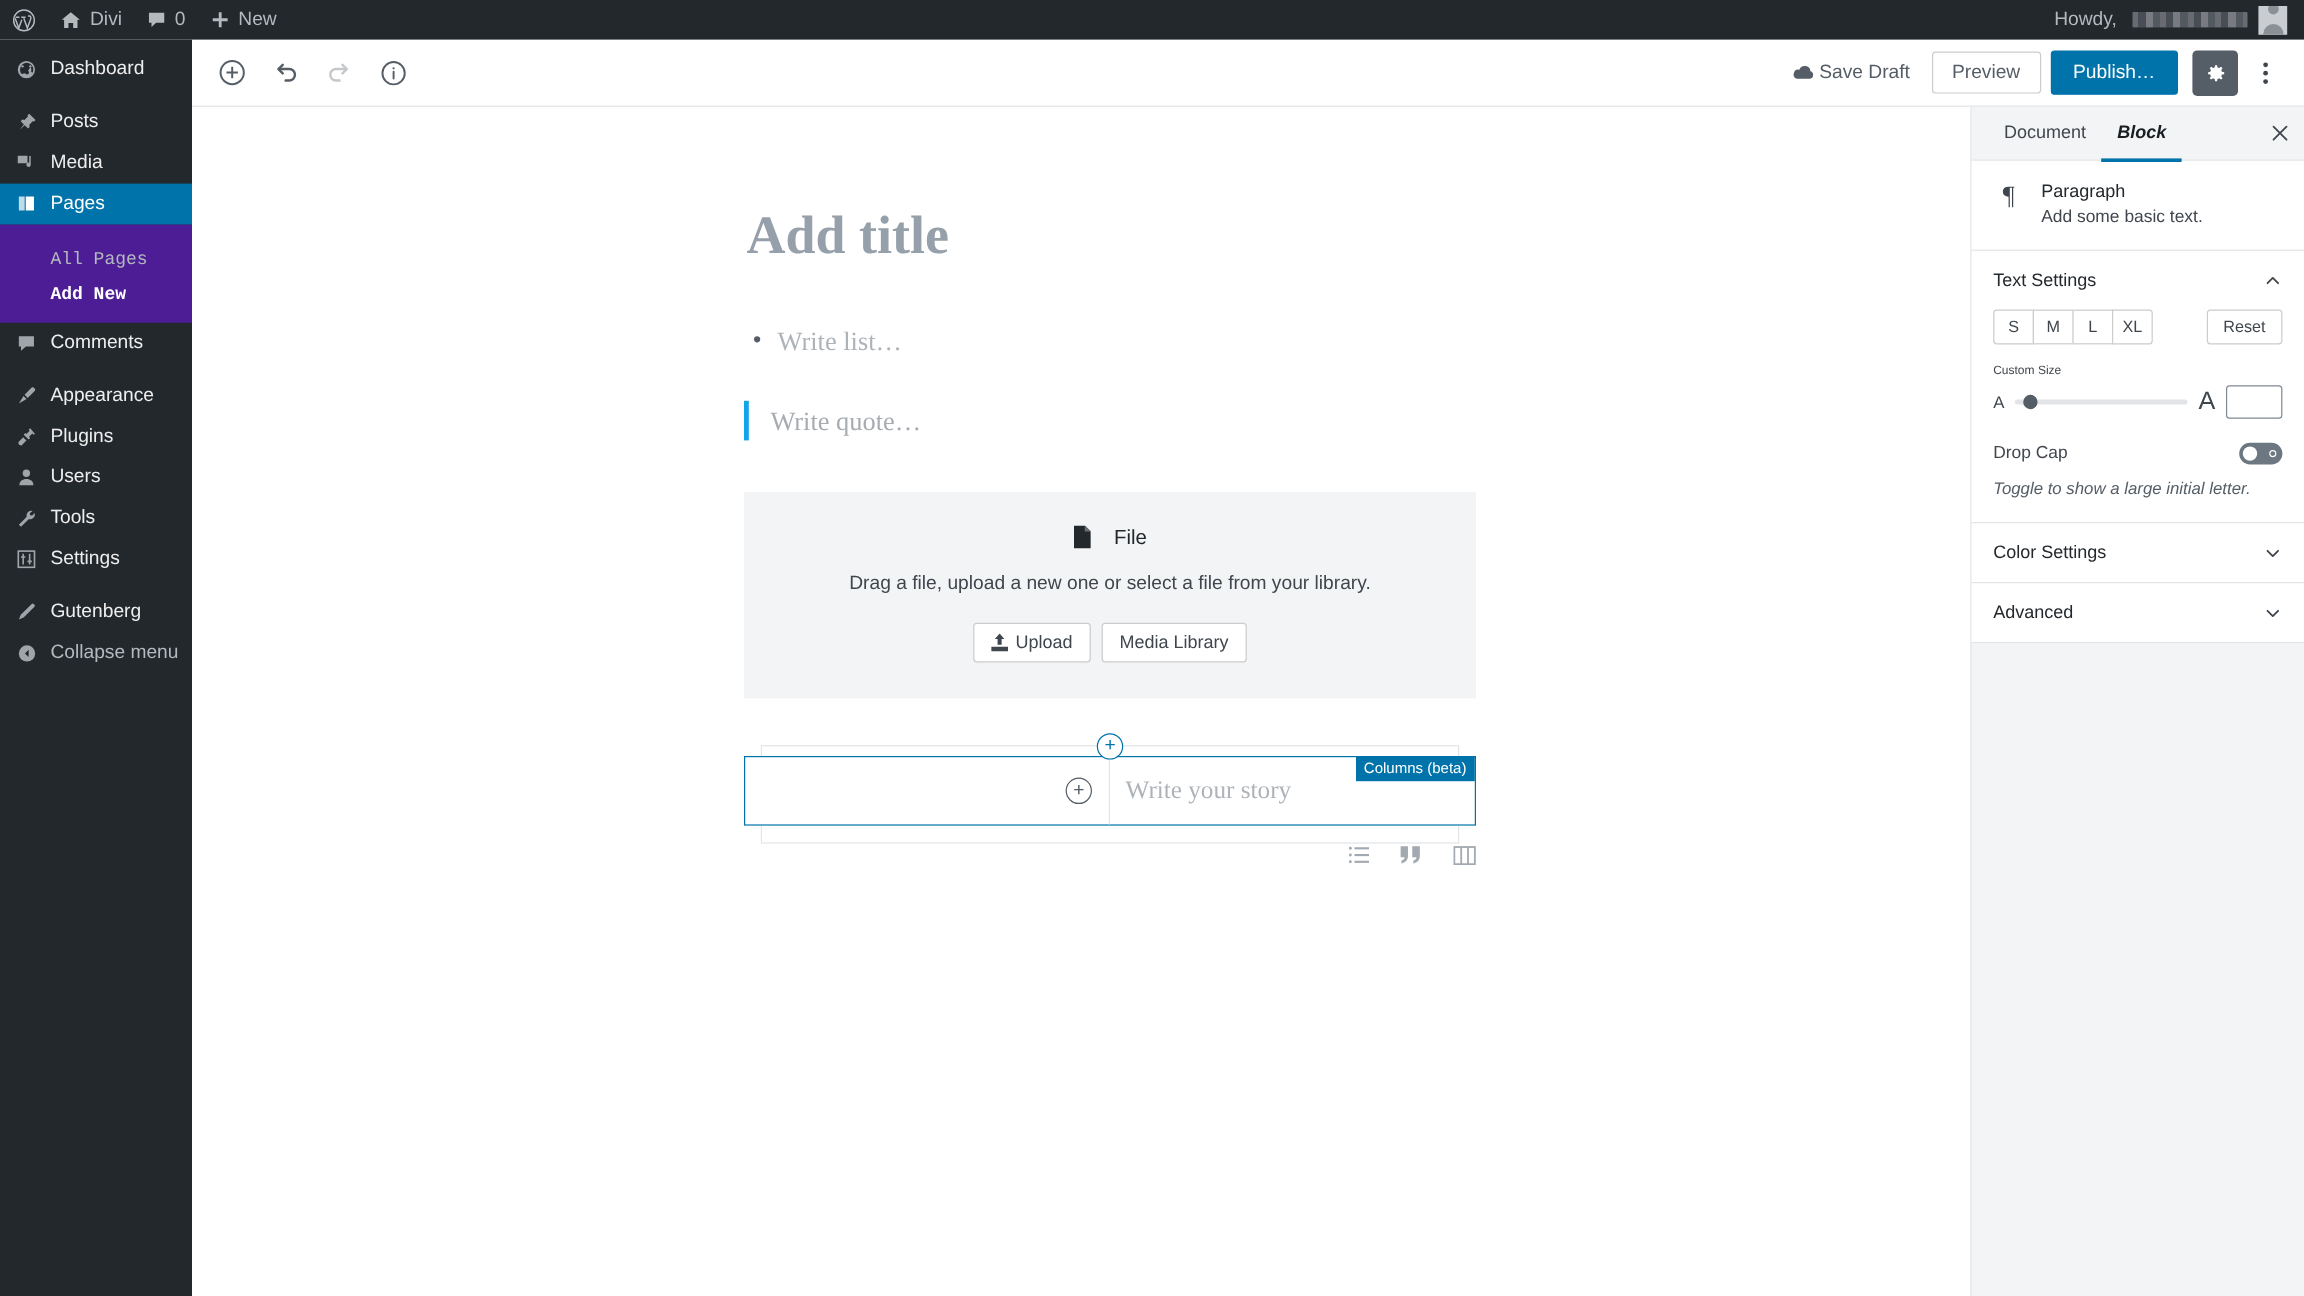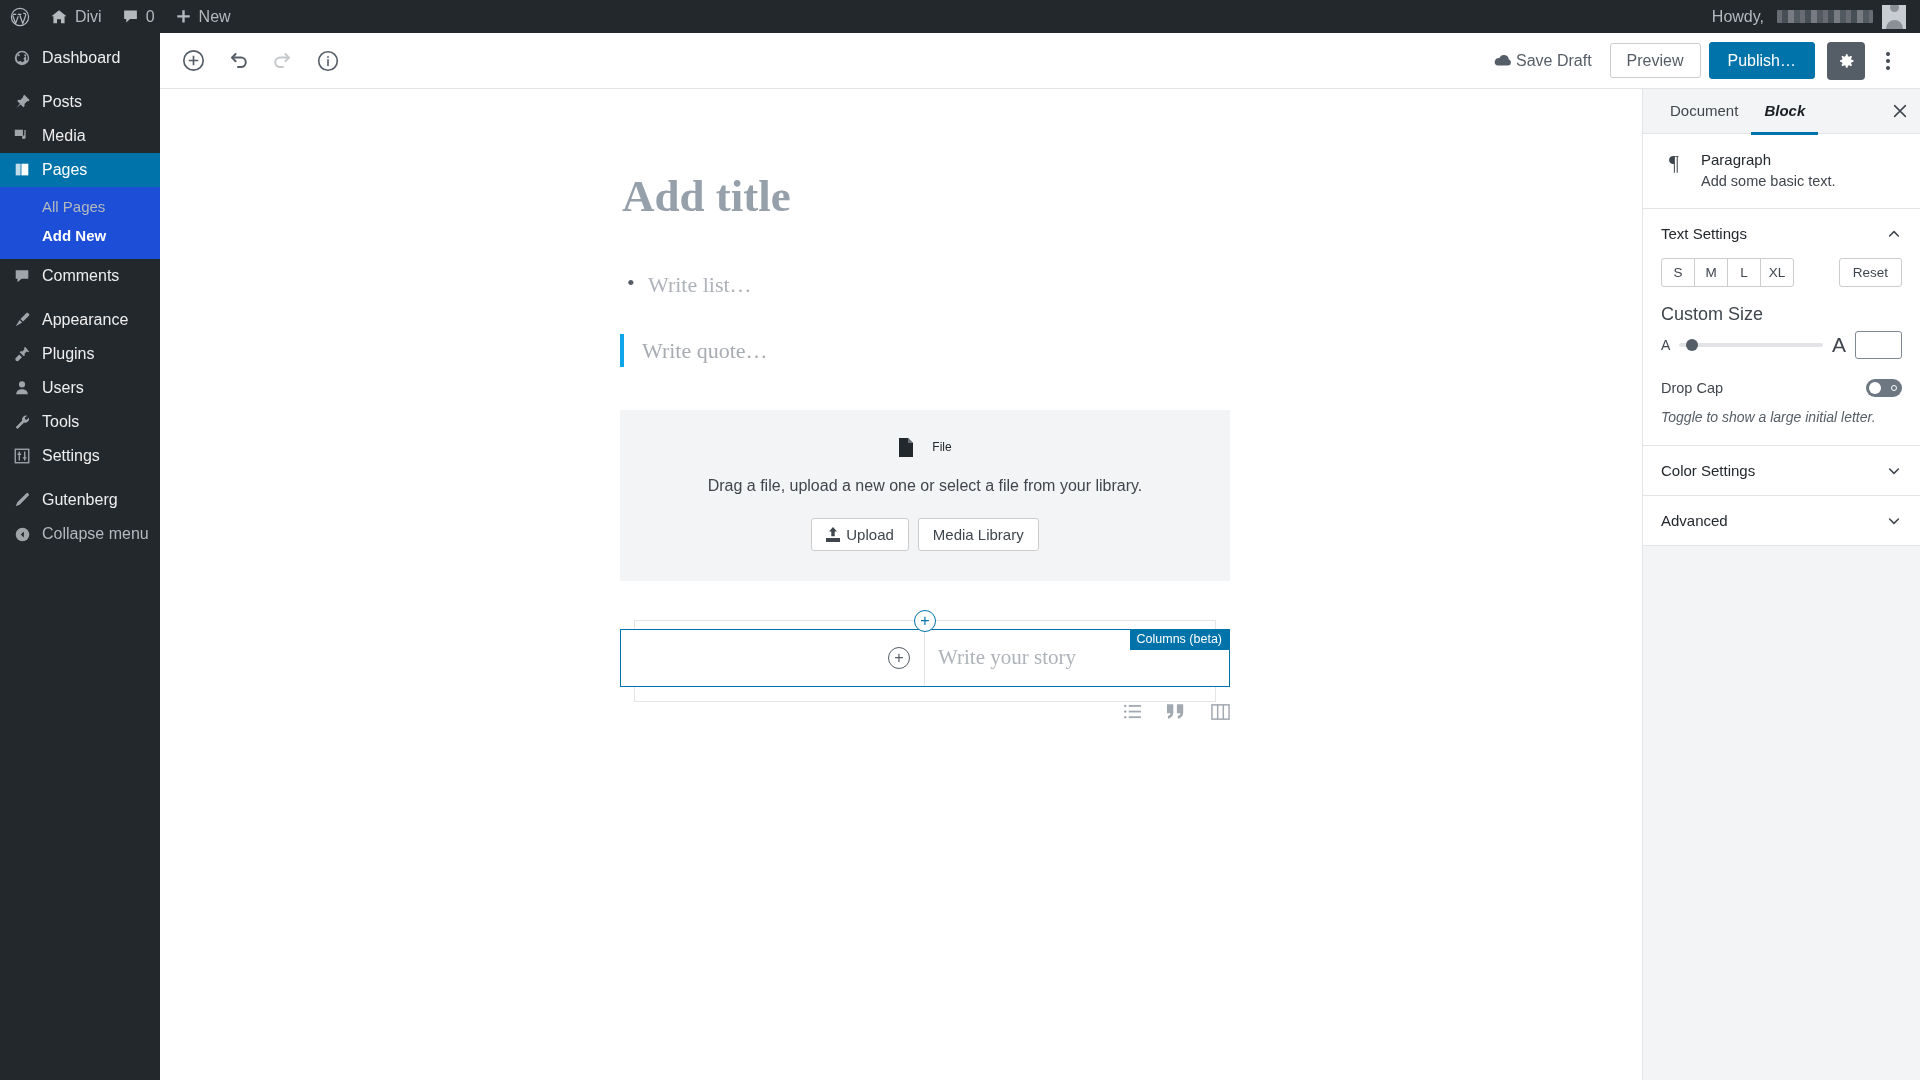--- a/index.html
+++ b/index.html
@@ -70,21 +70,21 @@
   .menu-gap { height: 10px; }
   .menu-row.current {
     background: #0073aa; color: #ffffff;
   }
   .menu-row.current .mi { color: #ffffff; }
   .menu-row.current::after {
     content: ""; position: absolute; right: -8px; top: 50%;
     transform: translateY(-50%);
     border: 8px solid transparent; border-left-color: #0073aa;
   }
-  .submenu { background: #1d4ed8; padding: 5px 0 9px 0; }
+  .submenu { background: #4c1d95; padding: 15px 0 9px 0; font-family: Liberation Mono, monospace; }
   .submenu .sub-row {
     display: block; padding: 6px 0 6px 42px;
     font-size: 15px; color: #b4b9be;
   }
   .submenu .sub-row.current { color: #ffffff; font-weight: bold; }
   .collapse-row { color: #b4b9be; }
 
   
   #editor {
     position: absolute; top: 33px; left: 160px;
@@ -174,21 +174,21 @@
   }
 
   .blk-file {
     margin-top: 43px;
     background: #f3f4f5;
     padding: 28px 0 30px 0;
     text-align: center;
   }
   .file-head {
     display: inline-flex; align-items: center; gap: 19px;
-    font-size: 12px; color: #23282d; margin-bottom: 20px;
+    font-size: 17px; color: #23282d; margin-bottom: 20px;
   }
   .file-desc { font-size: 16px; color: #40464d; margin-bottom: 23px; }
   .file-btns { display: inline-flex; gap: 9px; }
   .file-btn {
     font-size: 15px; color: #40464d;
     background: #ffffff; border: 1px solid #cccccc; border-radius: 3px;
     padding: 7px 14px; display: inline-flex; align-items: center; gap: 6px;
   }
 
   
@@ -296,21 +296,21 @@
     background: #fff; color: #40464d; font-size: 13.5px;
     display: inline-flex; align-items: center; justify-content: center;
     margin-left: -1px;
   }
   .size-btn:first-child { margin-left: 0; border-radius: 3px 0 0 3px; }
   .size-btn:last-child { border-radius: 0 3px 3px 0; }
   .reset-btn {
     border: 1px solid #cccccc; background: #fff; color: #40464d;
     font-size: 13.5px; padding: 6px 13px; border-radius: 3px;
   }
-  .cs-label { font-size: 18px; color: #40464d; margin: 17px 0 6px 0; }
+  .cs-label { font-size: 10px; color: #40464d; margin: 17px 0 6px 0; }
   .slider-row { display: flex; align-items: center; gap: 9px; }
   .a-small { font-size: 14px; color: #40464d; }
   .a-big { font-size: 21px; color: #40464d; }
   .track {
     flex: 1; height: 4px; background: #e2e4e7; border-radius: 2px; position: relative;
   }
   .thumb {
     position: absolute; left: 9%; top: 50%; transform: translate(-50%,-50%);
     width: 12px; height: 12px; border-radius: 50%; background: #555d66;
   }

